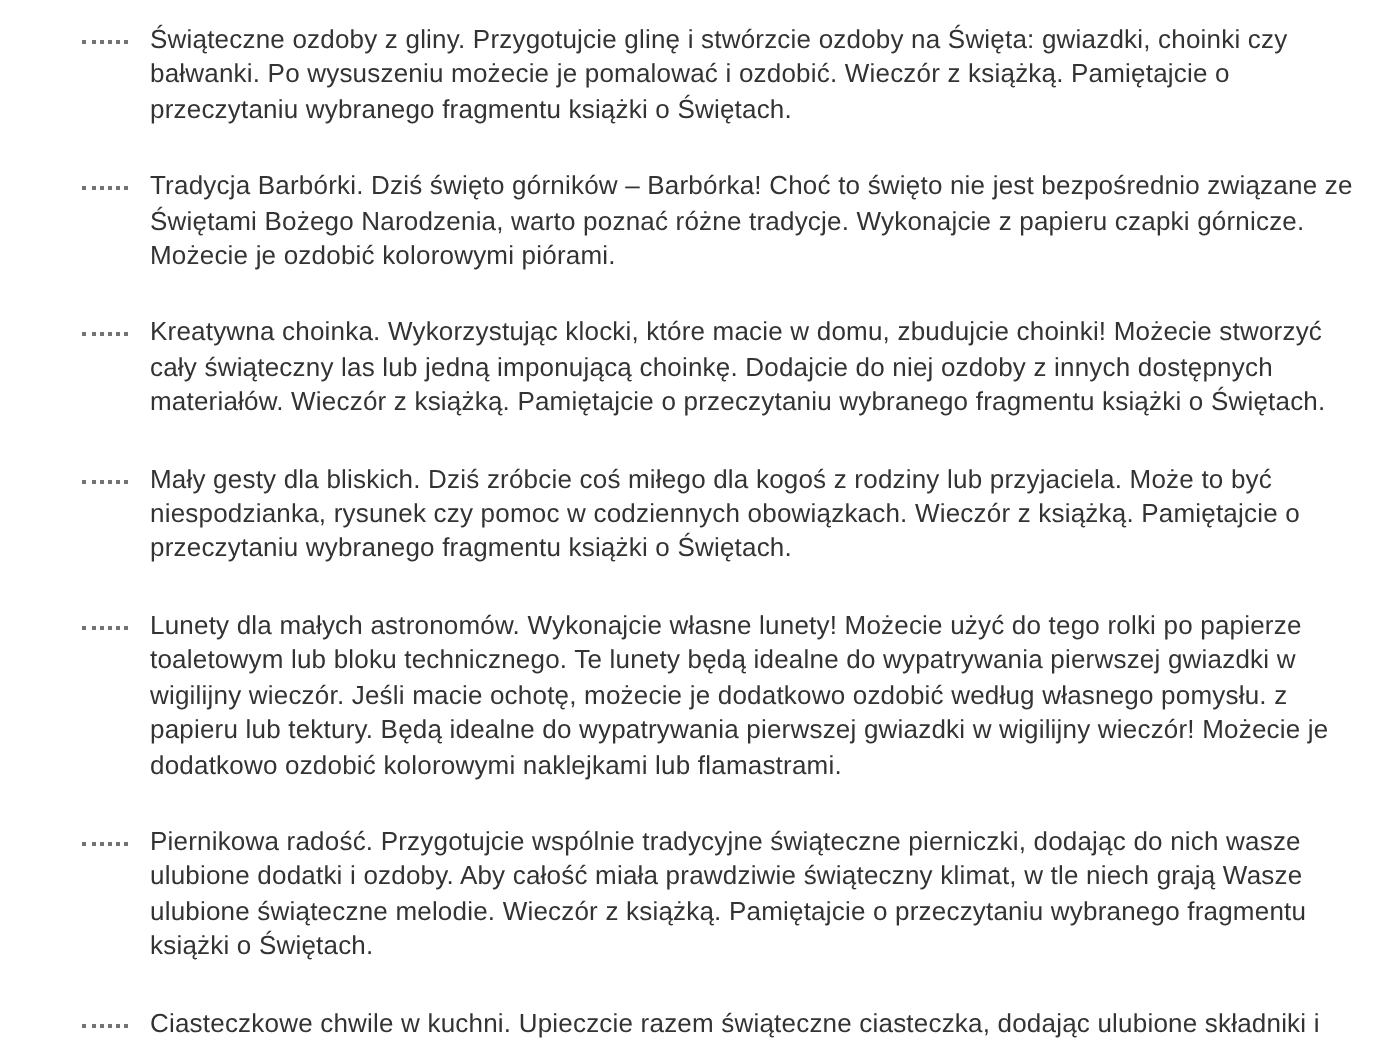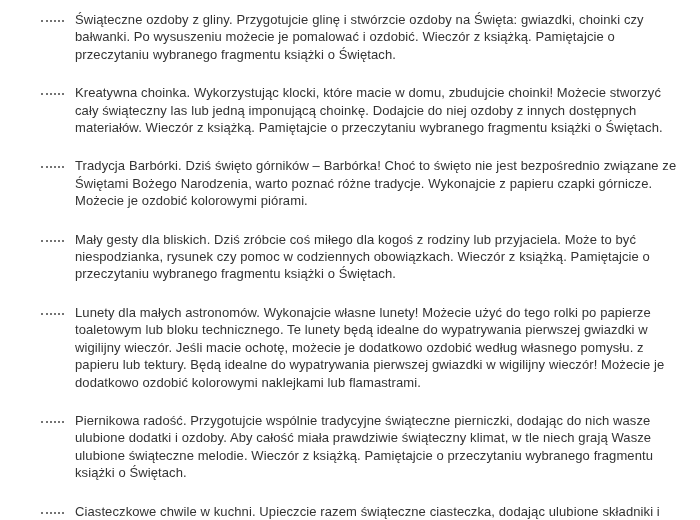--- a/index.html
+++ b/index.html
@@ -48,26 +48,26 @@
 
 <div class="doc">
 
   <div class="item">
     <span class="leader"></span>
     <p class="text">Świąteczne ozdoby z gliny. Przygotujcie glinę i stwórzcie ozdoby na Święta: gwiazdki, choinki czy bałwanki. Po wysuszeniu możecie je pomalować i ozdobić. Wieczór z książką. Pamiętajcie o przeczytaniu wybranego fragmentu książki o Świętach.</p>
   </div>
 
   <div class="item">
     <span class="leader"></span>
-    <p class="text">Kreatywna choinka. Wykorzystując klocki, które macie w domu, zbudujcie choinki! Możecie stworzyć cały świąteczny las lub jedną imponującą choinkę. Dodajcie do niej ozdoby z innych dostępnych materiałów. Wieczór z książką. Pamiętajcie o przeczytaniu wybranego fragmentu książki o Świętach.</p>
+    <p class="text">Tradycja Barbórki. Dziś święto górników – Barbórka! Choć to święto nie jest bezpośrednio związane ze Świętami Bożego Narodzenia, warto poznać różne tradycje. Wykonajcie z papieru czapki górnicze. Możecie je ozdobić kolorowymi piórami.</p>
   </div>
 
   <div class="item">
     <span class="leader"></span>
-    <p class="text">Tradycja Barbórki. Dziś święto górników – Barbórka! Choć to święto nie jest bezpośrednio związane ze Świętami Bożego Narodzenia, warto poznać różne tradycje. Wykonajcie z papieru czapki górnicze. Możecie je ozdobić kolorowymi piórami.</p>
+    <p class="text">Kreatywna choinka. Wykorzystując klocki, które macie w domu, zbudujcie choinki! Możecie stworzyć cały świąteczny las lub jedną imponującą choinkę. Dodajcie do niej ozdoby z innych dostępnych materiałów. Wieczór z książką. Pamiętajcie o przeczytaniu wybranego fragmentu książki o Świętach.</p>
   </div>
 
   <div class="item">
     <span class="leader"></span>
     <p class="text">Mały gesty dla bliskich. Dziś zróbcie coś miłego dla kogoś z rodziny lub przyjaciela. Może to być niespodzianka, rysunek czy pomoc w codziennych obowiązkach. Wieczór z książką. Pamiętajcie o przeczytaniu wybranego fragmentu książki o Świętach.</p>
   </div>
 
   <div class="item">
     <span class="leader"></span>
     <p class="text">Lunety dla małych astronomów. Wykonajcie własne lunety! Możecie użyć do tego rolki po papierze toaletowym lub bloku technicznego. Te lunety będą idealne do wypatrywania pierwszej gwiazdki w wigilijny wieczór. Jeśli macie ochotę, możecie je dodatkowo ozdobić według własnego pomysłu. z papieru lub tektury. Będą idealne do wypatrywania pierwszej gwiazdki w wigilijny wieczór! Możecie je dodatkowo ozdobić kolorowymi naklejkami lub flamastrami.</p>

